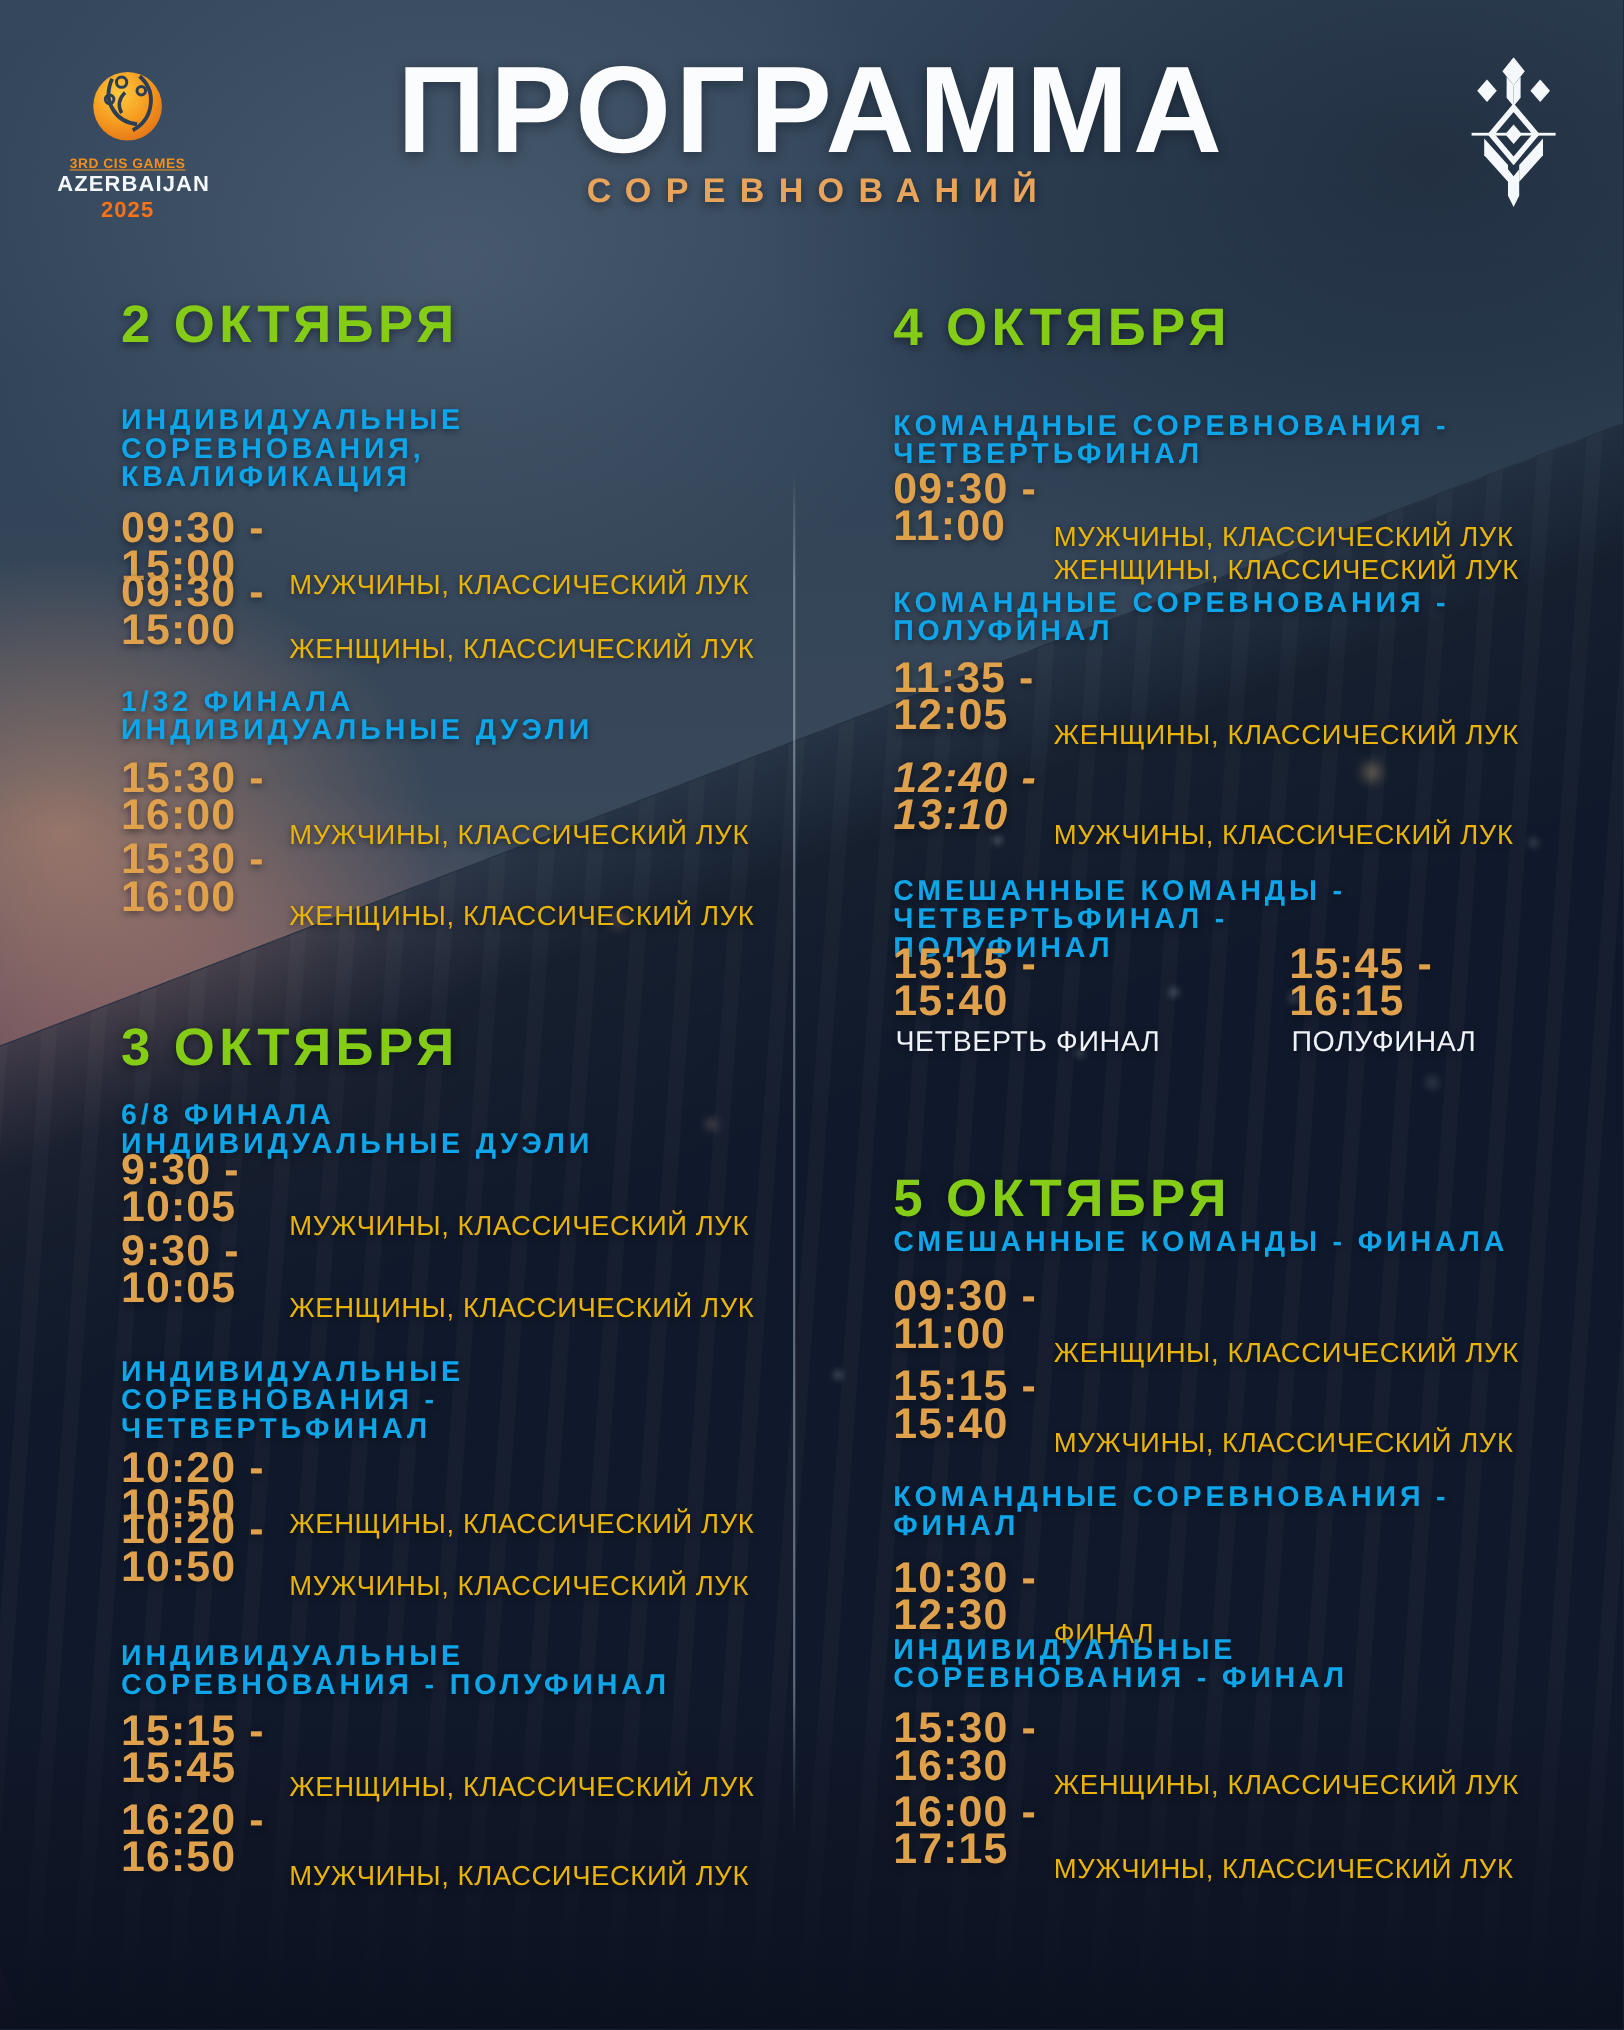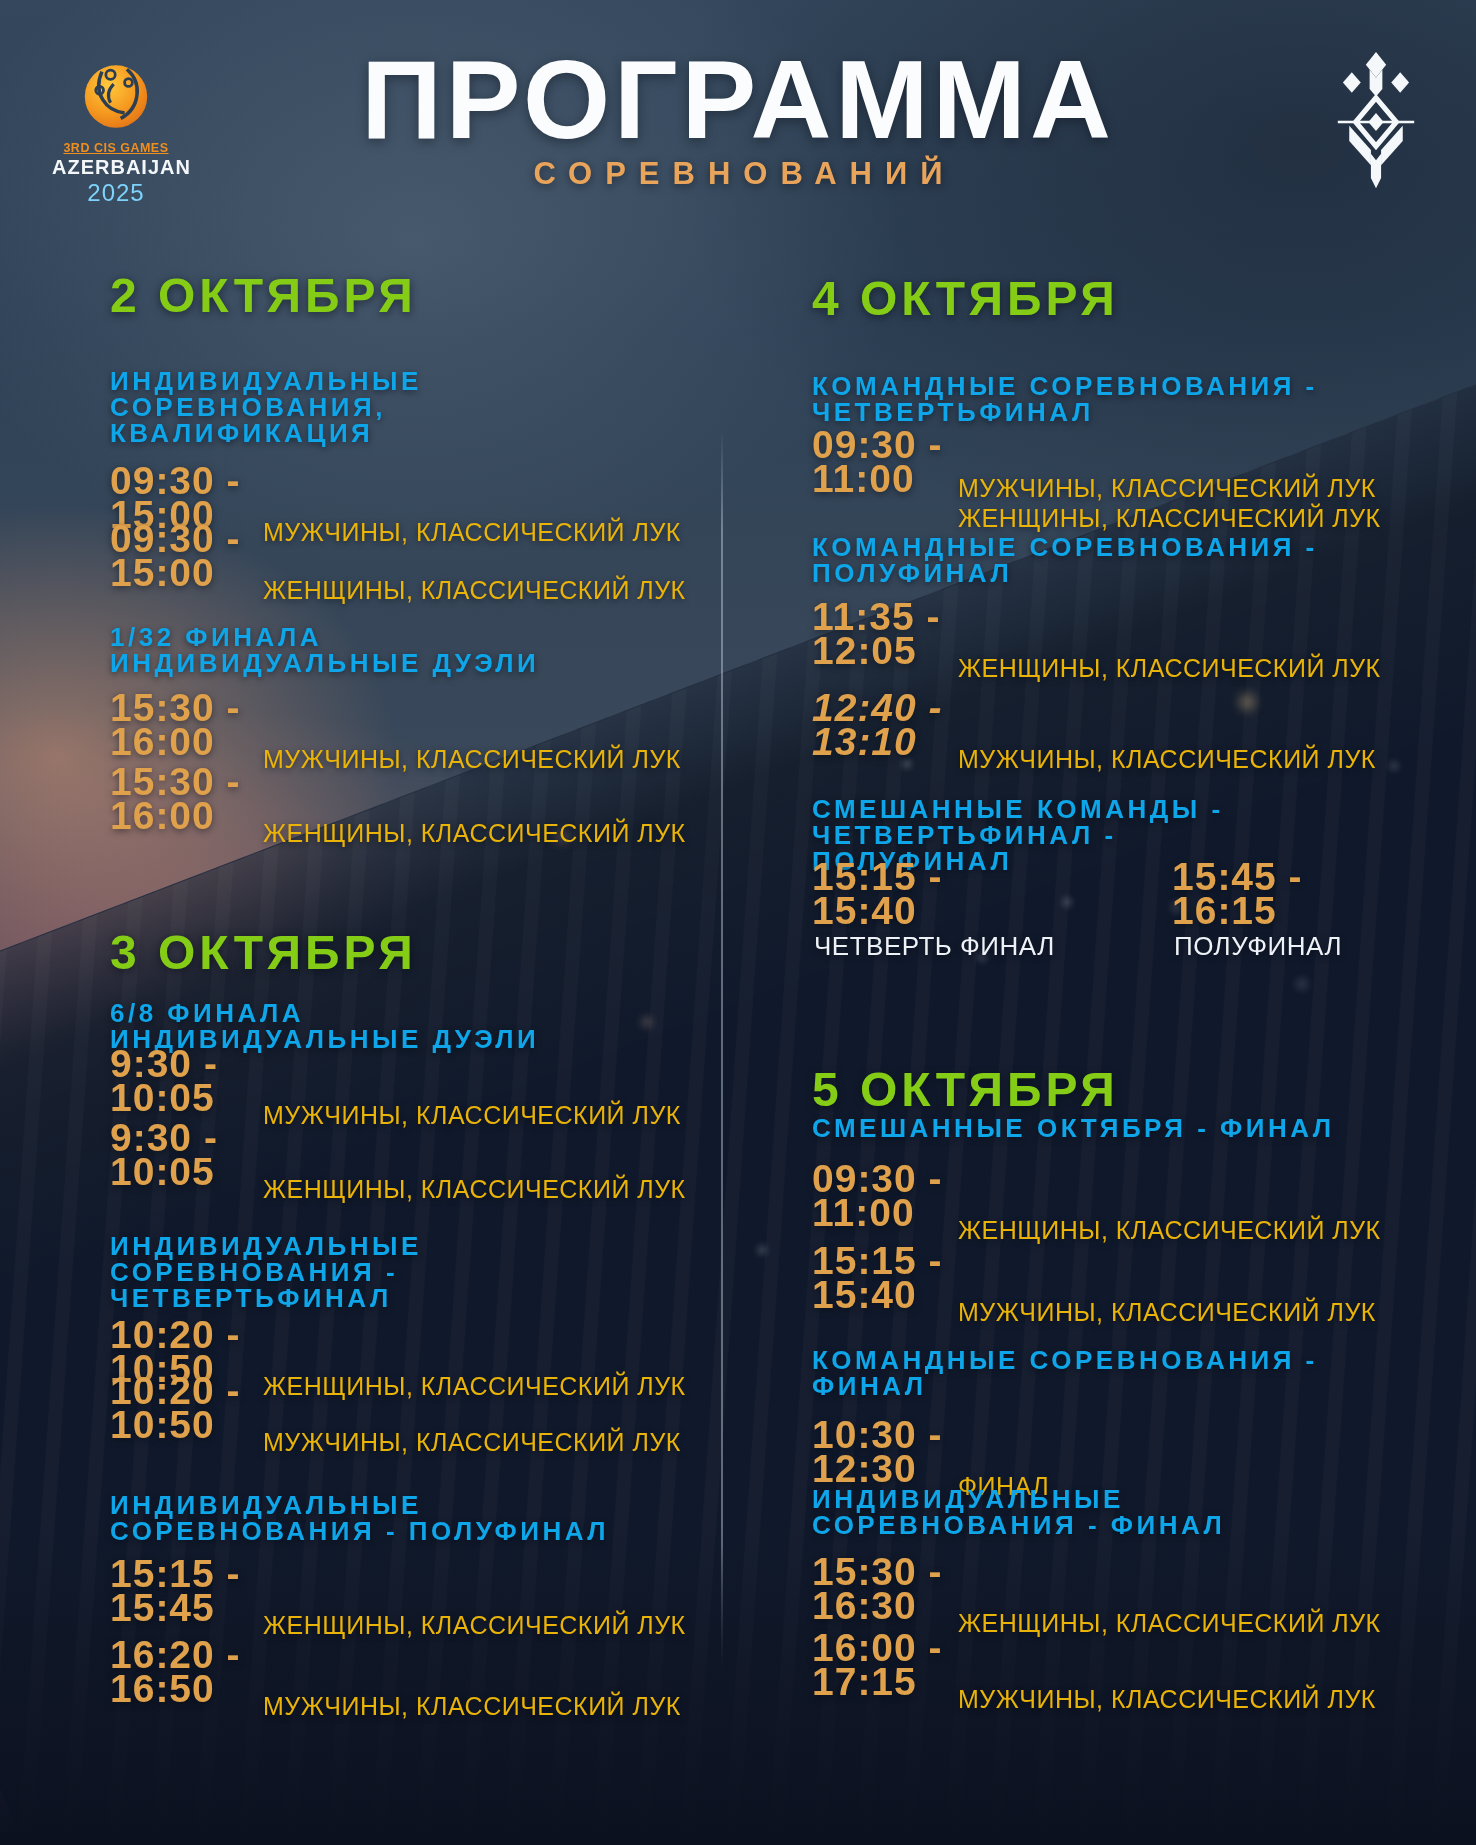--- a/index.html
+++ b/index.html
@@ -60,21 +60,21 @@
     color:#fbfcfd;text-shadow:0 3px 12px rgba(4,9,18,0.4);
   }
   .subtitle{
     position:absolute;left:0;top:157px;width:100%;text-align:center;
     font-size:31px;line-height:34px;font-weight:700;letter-spacing:13px;text-indent:13px;
     color:#e9a45b;text-shadow:0 2px 8px rgba(4,9,18,0.5);
   }
   .logo-left{position:absolute;left:52px;top:56px;width:128px;text-align:center;}
   .logo-left .cap1{font-size:12.5px;font-weight:700;letter-spacing:0.5px;color:#f08f1e;margin-top:3px;text-decoration:underline;}
   .logo-left .cap2{font-size:20px;font-weight:700;letter-spacing:1px;color:#f4f7fa;margin-top:1px;}
-  .logo-left .cap3{font-size:24px;font-weight:400;letter-spacing:1px;color:#7dd3fc;}
+  .logo-left .cap3{font-size:20px;font-weight:700;letter-spacing:1px;color:#f97316;}
   .logo-right{position:absolute;left:1336px;top:52px;width:80px;height:140px;}
   
   .date{
     position:absolute;font-size:48px;line-height:48px;font-weight:800;letter-spacing:4px;
     color:#84cc16;text-shadow:0 2px 8px rgba(4,9,18,0.55);white-space:pre-line;
   }
   .sec-title{
     position:absolute;font-size:26px;line-height:26px;font-weight:700;letter-spacing:3.5px;
     color:#0ea5e9;text-shadow:0 2px 6px rgba(4,9,18,0.55);white-space:pre-line;
   }
@@ -247,21 +247,21 @@
     <div class="cap" style="left:814px;top:933px;">ЧЕТВЕРТЬ ФИНАЛ</div>
   </div>
   <div>
     <div class="time" style="left:1172px;top:860px;">15:45 -
 16:15</div>
     <div class="cap" style="left:1174px;top:933px;">ПОЛУФИНАЛ</div>
   </div>
 
   <div class="date" style="left:812px;top:1066px;">5 ОКТЯБРЯ</div>
 
-  <div class="sec-title" style="left:812px;top:1115px;">СМЕШАННЫЕ ОКТЯБРЯ - ФИНАЛ</div>
+  <div class="sec-title" style="left:812px;top:1115px;">СМЕШАННЫЕ КОМАНДЫ - ФИНАЛА</div>
   <div>
     <div class="time" style="left:812px;top:1162px;">09:30 -
 11:00</div>
     <div class="lbl" style="left:958px;top:1168px;">ЖЕНЩИНЫ, КЛАССИЧЕСКИЙ ЛУК</div>
   </div>
   <div>
     <div class="time" style="left:812px;top:1244px;">15:15 -
 15:40</div>
     <div class="lbl" style="left:958px;top:1250px;">МУЖЧИНЫ, КЛАССИЧЕСКИЙ ЛУК</div>
   </div>

